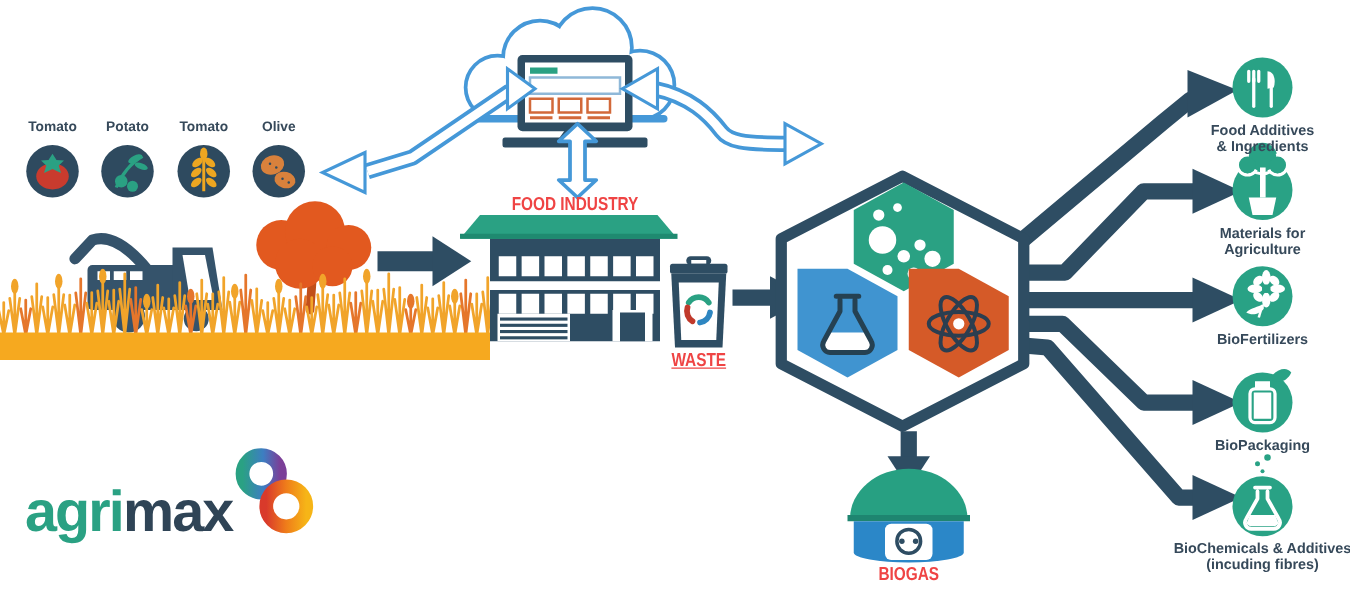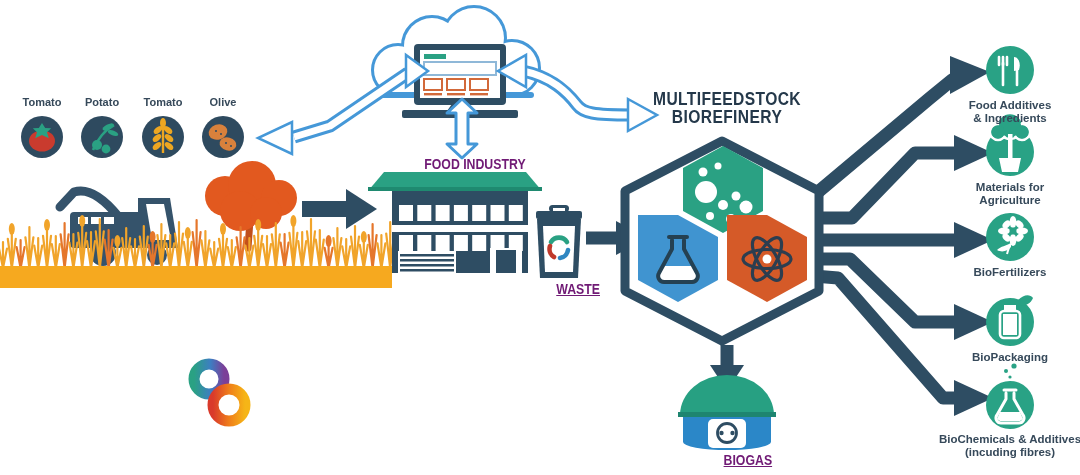--- a/index.html
+++ b/index.html
@@ -1,21 +1,21 @@
 <!DOCTYPE html>
 <html><head>
 <meta charset="utf-8">
 <style>
   html,body{margin:0;padding:0;background:#ffffff;}
   .stage{position:relative;width:1080px;height:475px;background:#ffffff;overflow:hidden;
          font-family:"Liberation Sans",sans-serif;}
   .stage svg{position:absolute;left:0;top:0;}
   .lbl{position:absolute;text-align:center;color:#36495a;font-weight:bold;z-index:5;}
   .crop-lbl{font-size:11px;}
-  .head-lbl{font-size:15px;color:#701a75;text-align:right;}
+  .head-lbl{font-size:15px;color:#ef4444;}
   .head-lbl .cond,.title-lbl .cond{display:block;transform:scaleX(.82);transform-origin:center;white-space:nowrap;}
   .title-lbl{font-size:19px;color:#24384a;line-height:18px;letter-spacing:.5px;}
   .out-lbl{font-size:11.5px;line-height:12.5px;color:#36495a;}
   .logo-text{position:absolute;left:20px;top:382px;font-size:46px;font-weight:bold;letter-spacing:-1.5px;z-index:5;}
   .logo-text .p1{color:#2aa183;}
   .logo-text .p2{color:#2f4456;}
 </style>
 </head>
 <body>
 
@@ -376,25 +376,21 @@
   <div class="lbl crop-lbl" style="left:67px;top:96px;width:70px;">Potato</div>
   <div class="lbl crop-lbl" style="left:128px;top:96px;width:70px;">Tomato</div>
   <div class="lbl crop-lbl" style="left:188px;top:96px;width:70px;">Olive</div>
 
   <div class="lbl head-lbl" style="left:380px;top:155px;width:160px;">
     <span class="cond">FOOD INDUSTRY</span>
   </div>
   <div class="lbl head-lbl" style="left:509px;top:280px;width:100px;text-decoration:underline;">
     <span class="cond">WASTE</span>
   </div>
-  <div class="lbl title-lbl" style="left:627px;top:90px;width:200px;">
-    <span class="cond">MULTIFEEDSTOCK</span>
-    <span class="cond">BIOREFINERY</span>
-  </div>
-  <div class="lbl head-lbl" style="left:672px;top:451px;width:110px;text-decoration:underline;">
+  <div class="lbl head-lbl" style="left:672px;top:451px;width:110px;">
     <span class="cond">BIOGAS</span>
   </div>
 
   <div class="lbl out-lbl" style="left:930px;top:99px;width:160px;">
     <div>Food Additives</div>
     <div>&amp; Ingredients</div>
   </div>
   <div class="lbl out-lbl" style="left:930px;top:181px;width:160px;">
     <div>Materials for</div>
     <div>Agriculture</div>
@@ -403,13 +399,14 @@
     <div>BioFertilizers</div>
   </div>
   <div class="lbl out-lbl" style="left:930px;top:351px;width:160px;">
     <div>BioPackaging</div>
   </div>
   <div class="lbl out-lbl" style="left:920px;top:433px;width:180px;">
     <div>BioChemicals &amp; Additives</div>
     <div>(incuding fibres)</div>
   </div>
 
+  <div class="logo-text"><span class="p1">agri</span><span class="p2">max</span></div>
 </div>
 
 </body></html>

